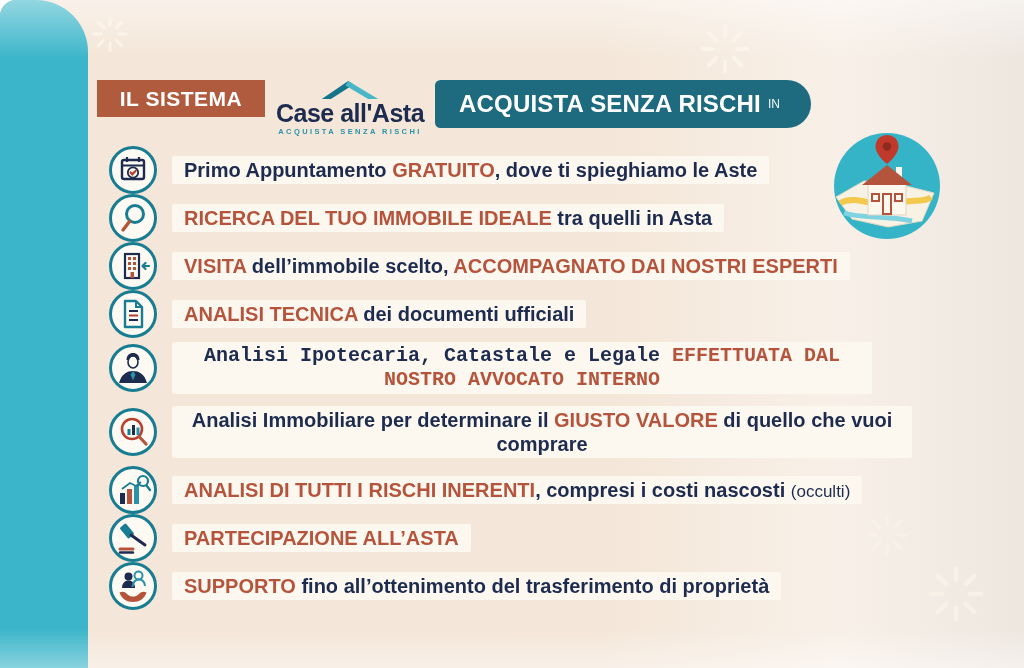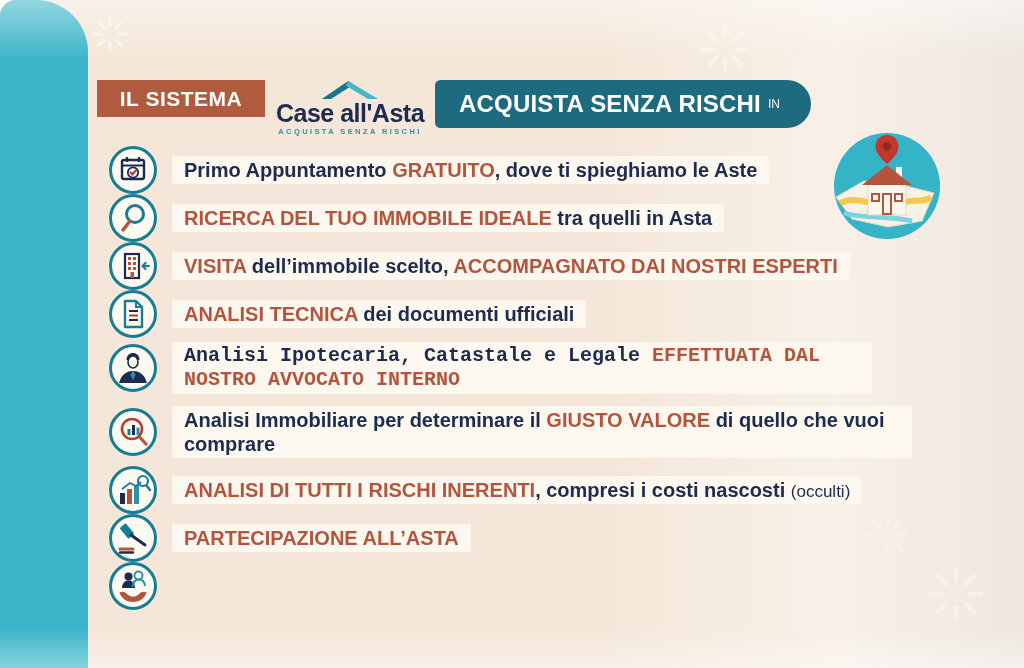--- a/index.html
+++ b/index.html
@@ -24,21 +24,21 @@
   .banner{height:48px;box-sizing:border-box;background:#1e6b80;border-radius:6px 26px 26px 6px;
     display:flex;align-items:center;padding:0 24px;color:#fff;white-space:nowrap;}
   .banner .b{font-size:24px;font-weight:700;letter-spacing:.2px;}
   .banner .m{font-size:12px;font-weight:400;margin:0 7px;opacity:.95;}
   
   .points{position:absolute;left:108px;top:146px;display:flex;flex-direction:column;}
   .point{display:flex;align-items:center;}
   .point.h48{height:48px;} .point.h60{height:60px;font-family:Liberation Mono, monospace;} .point.h56{height:68px;}
   .pt-icon{width:50px;height:50px;flex:0 0 50px;margin-right:14px;display:block;}
   .ptext{background:#fcf8f0;padding:2px 12px;font-size:20px;line-height:1.22;
-    border-radius:2px;white-space:nowrap;}
+    border-radius:2px;white-space:nowrap;text-align:center;}
   .ptext.wrap{white-space:normal;}
   .w5{max-width:676px;} .w6{max-width:716px;}
   .seg-normal{color:#1d2b4f;font-weight:700;}
   .seg-accent{color:#b5543c;font-weight:700;}
   .seg-small{color:#1d2b4f;font-weight:400;font-size:17px;}
   
   .map-illo{position:absolute;left:828px;top:131px;width:118px;height:112px;}
 </style>
 </head>
 <body>
@@ -217,20 +217,21 @@
 
     <div class="point h48">
       <svg class="pt-icon" viewBox="0 0 50 50">
         <circle cx="25" cy="25" r="22.5" fill="#fdfaf3" stroke="#187d92" stroke-width="3"></circle>
         <circle cx="20.5" cy="15.5" r="4" fill="#1d2b4f"></circle>
         <path d="M14 27c0-5 3-7.5 6.5-7.5S27 22 27 27z" fill="#1d2b4f"></path>
         <circle cx="30.5" cy="14.5" r="4" fill="none" stroke="#2a93a8" stroke-width="2"></circle>
         <path d="M24.5 26c.5-5 3-7.5 6.5-7.5 3 0 5.5 2 6 6.5" fill="none" stroke="#2a93a8" stroke-width="2"></path>
         <path d="M11.5 31.5c2 6.5 7.5 9.5 13.5 9.5s11.5-3 13.5-9.5c-3-1.5-5.5-.5-7.5 1.5-1.7 1.7-3.7 2.6-6 2.6s-4.3-.9-6-2.6c-2-2-4.5-3-7.5-1.5z" fill="#b5543c"></path>
       </svg>
+      <div class="ptext"><span class="seg-accent">SUPPORTO</span><span class="seg-normal"> fino all’ottenimento del trasferimento di proprietà</span></div>
     </div>
 
   </div>
 
   <svg class="map-illo" viewBox="0 0 118 112">
     <circle cx="59" cy="55" r="53" fill="#35b4c8"></circle>
     <path d="M8 66 L36 50 L74 54 L106 62 L94 90 L60 96 L24 88 Z" fill="#f7f2e3" stroke="#e4d9c2" stroke-width="1"></path>
     <path d="M12 72 C30 62 50 80 72 72 C84 68 96 72 103 66" stroke="#f2c94c" stroke-width="6" fill="none"></path>
     <path d="M16 82 C34 88 58 84 84 90" stroke="#7fd3e0" stroke-width="5" fill="none"></path>
     <rect x="68" y="36" width="6" height="12" fill="#fdf8ee"></rect>

